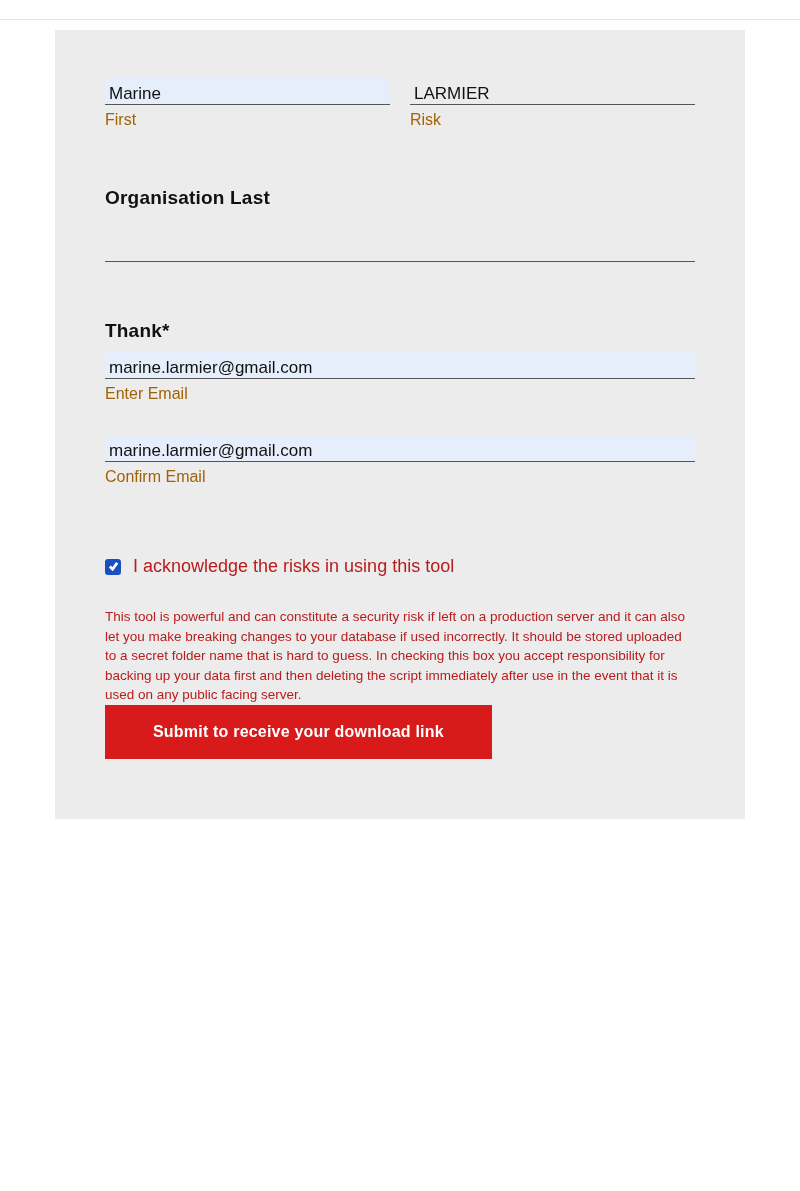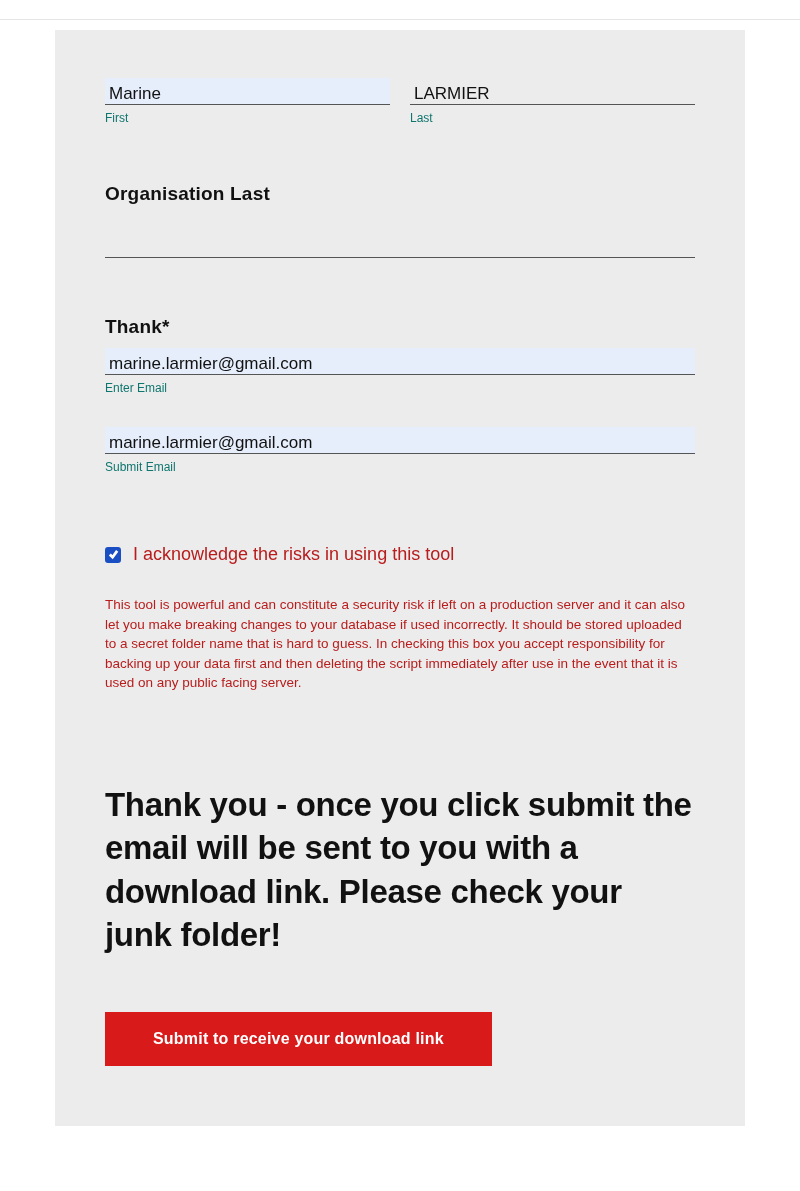--- a/index.html
+++ b/index.html
@@ -41,23 +41,23 @@
     font-size: 17px;
     padding: 6px 4px 0 4px;
     outline: none;
     font-family: inherit;
     color: #111;
   }
   .text-input.filled {
     background: #e6eefc;
   }
   .sub-label {
-    font-size: 12px;
+    font-size: 16px;
     margin-top: 6px;
-    color: #0f766e;
+    color: #a16207;
   }
   .email-block { margin-bottom: 32px; }
   .checkbox-row {
     display: flex;
     align-items: center;
     gap: 12px;
     margin-top: 10px;
   }
   .checkbox {
     width: 16px;
@@ -118,56 +118,55 @@
 
   
   <div class="field-group">
     <div class="row">
       <div class="col">
         <input type="text" class="text-input filled" value="Marine" style="">
         <div class="sub-label">First</div>
       </div>
       <div class="col">
         <input type="text" class="text-input" value="LARMIER" style="">
-        <div class="sub-label">Last</div>
+        <div class="sub-label">Risk</div>
       </div>
     </div>
   </div>
 
   
   <div class="field-group">
     <div class="field-label">Organisation Last</div>
     <input type="text" class="text-input" style="margin-top: 16px;" value="">
   </div>
 
   
   <div class="field-group">
     <div class="field-label">Thank*</div>
     <div class="email-block">
       <input type="text" class="text-input filled" value="marine.larmier@gmail.com" style="">
       <div class="sub-label">Enter Email</div>
     </div>
     <div class="email-block" style="margin-bottom:0;">
       <input type="text" class="text-input filled" value="marine.larmier@gmail.com" style="">
-      <div class="sub-label">Submit Email</div>
+      <div class="sub-label">Confirm Email</div>
     </div>
   </div>
 
   
   <div class="field-group tight" style="margin-top:70px; margin-bottom:0;">
     <div class="checkbox-row">
       <div class="checkbox">
         <svg viewBox="0 0 12 12">
             <polyline points="2,6 5,9 10,2"></polyline>
           </svg>
       </div>
       <div class="check-label">I acknowledge the risks in using this tool</div>
     </div>
     <div class="disclaimer">This tool is powerful and can constitute a security risk if left on a production server and it can also let you make breaking changes to your database if used incorrectly. It should be stored uploaded to a secret folder name that is hard to guess. In checking this box you accept responsibility for backing up your data first and then deleting the script immediately after use in the event that it is used on any public facing server.</div>
   </div>
 
   
-  <div class="big-message">Thank you - once you click submit the email will be sent to you with a download link. Please check your junk folder!</div>
 
   
   <button class="submit-btn">Submit to receive your download link</button>
 
 </div>
 
 </body></html>

